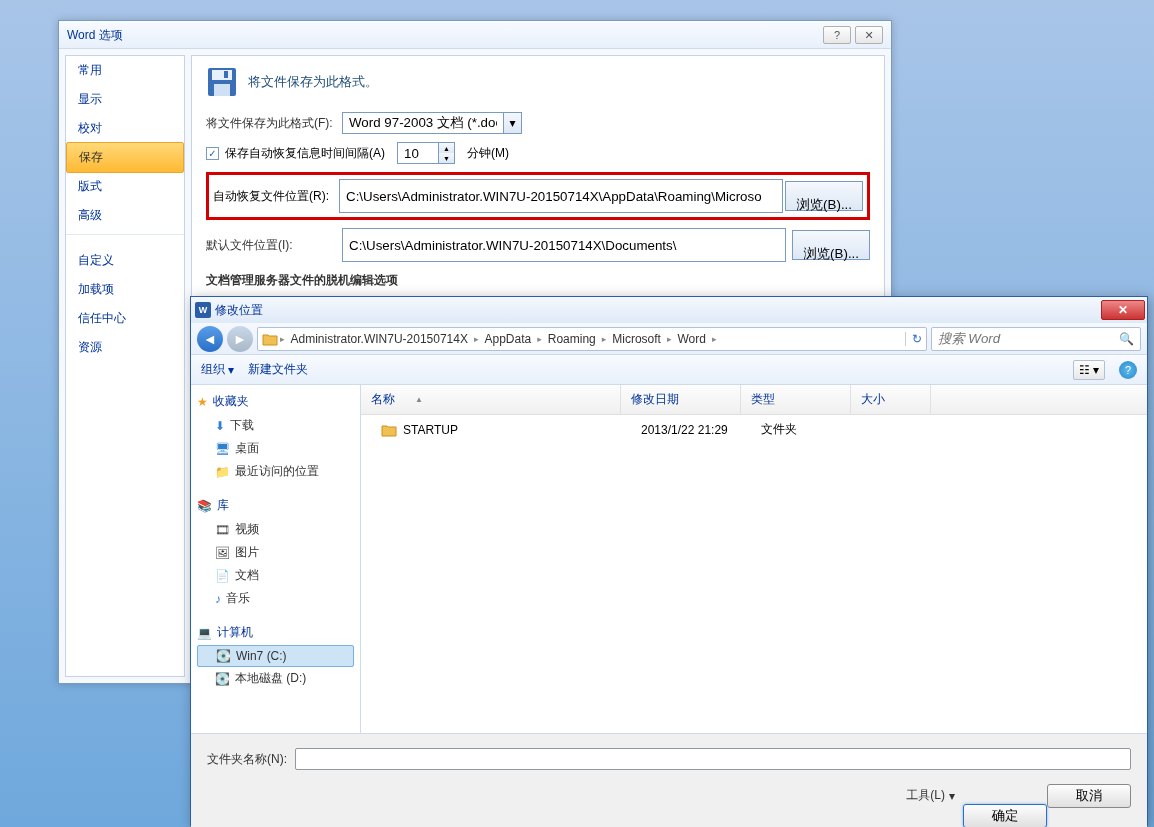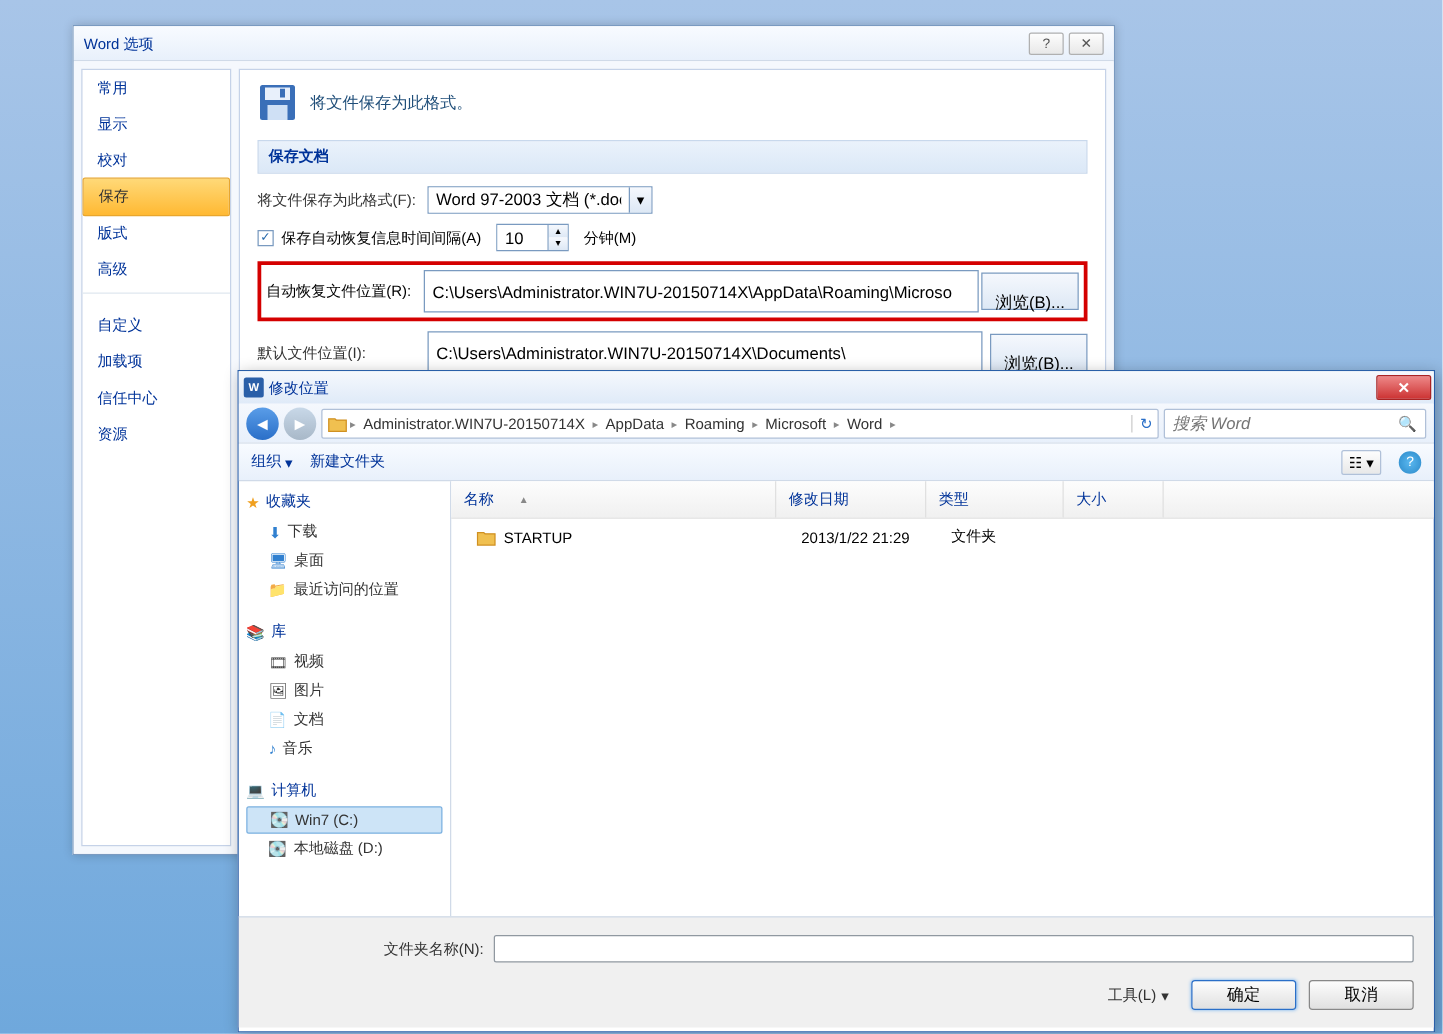--- a/index.html
+++ b/index.html
@@ -82,24 +82,24 @@
 .list-row .cell { padding: 0 10px; }
 .col-name { width: 260px; }
 .col-date { width: 120px; }
 .col-type { width: 110px; }
 .col-size { width: 80px; }
 
 .bottom-area { border-top: 1px solid #d0dae8; background: #f0f0f0; padding: 14px 16px; }
 .folder-name-row { display: flex; align-items: center; gap: 8px; margin-bottom: 14px; }
 .folder-name-row label { color: #333; }
 .folder-name-input { flex: 1; height: 22px; border: 1px solid #9098a0; padding: 0 6px; background: #fff; outline: none; border-radius: 2px; }
-.button-row { display: flex; justify-content: flex-end; align-items: flex-end; gap: 10px; }
+.button-row { display: flex; justify-content: flex-end; align-items: flex-start; gap: 0; }
 .tools-btn { padding: 3px 8px; color: #333; display: flex; align-items: center; gap: 4px; cursor: default; }
 .dlg-btn { width: 84px; height: 24px; border: 1px solid #888; background: linear-gradient(to bottom,#fdfdfd,#e0e0e0); border-radius: 3px; cursor: default; }
-.dlg-btn.primary { border: 1px solid #2a6fc8; box-shadow: 0 0 3px #6fb0f0; }
+.dlg-btn.primary { border: 1px solid #2a6fc8; box-shadow: 0 0 3px #6fb0f0; margin-top: 20px; }
 
 svg { display: block; }
 </style>
 </head>
 <body>
 
 <div class="word-options">
   <div class="word-options-title">
     <span>Word 选项</span>
     <div class="controls">
@@ -124,21 +124,20 @@
     <div class="content">
       <div class="section-header">
         <svg class="save-icon" viewBox="0 0 32 32">
             <rect x="2" y="2" width="28" height="28" rx="2" fill="#3a6fb8"></rect>
             <rect x="6" y="4" width="20" height="10" fill="#e8f0fb"></rect>
             <rect x="8" y="18" width="16" height="12" fill="#cfe0f5"></rect>
             <rect x="18" y="5" width="4" height="7" fill="#3a6fb8"></rect>
           </svg>
         <h2>将文件保存为此格式。</h2>
       </div>
-      <div class="group-title">保存文档</div>
 
       <div class="form-row">
         <label>将文件保存为此格式(F):</label>
         <div class="dropdown">
           <input readonly="" value="Word 97-2003 文档 (*.doc)" style="">
           <div class="arrow">▾</div>
         </div>
       </div>
 
       <div class="checkbox-row">
@@ -292,21 +291,21 @@
         </div>
         <div class="cell col-date">2013/1/22 21:29</div>
         <div class="cell col-type">文件夹</div>
         <div class="cell col-size"></div>
       </div>
     </div>
   </div>
 
   <div class="bottom-area">
     <div class="folder-name-row">
-      <label style="margin-left:100px;text-align:center;">文件夹名称(N):</label>
+      <label style="text-align:center;">文件夹名称(N):</label>
       <input class="folder-name-input" value="" style="">
     </div>
     <div class="button-row">
       <div class="tools-btn">
           <span>工具(L)</span> 
           <span>▾</span>
         </div>
       <button class="dlg-btn primary">确定</button>
       <button class="dlg-btn">取消</button>
     </div>

